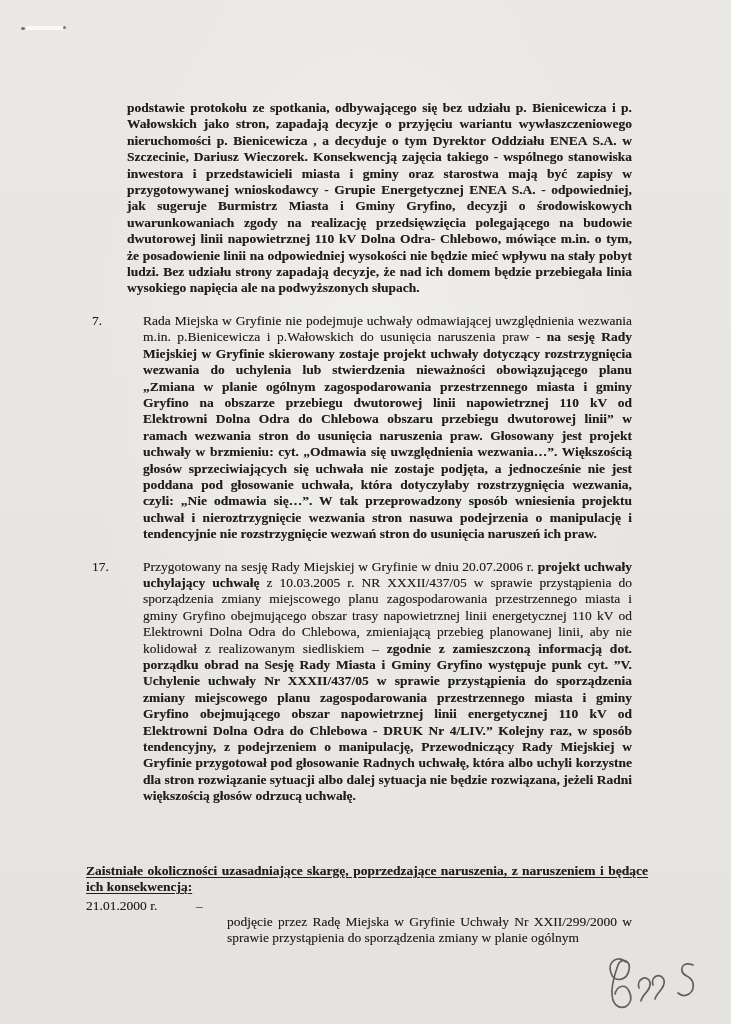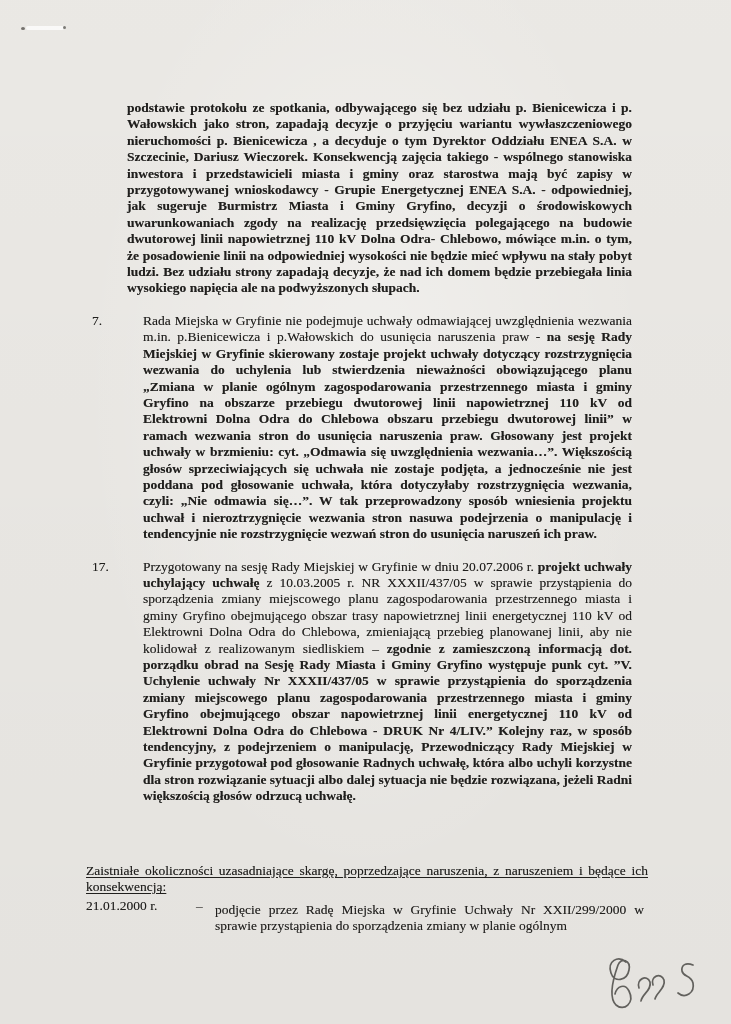--- a/index.html
+++ b/index.html
@@ -52,41 +52,41 @@
     width: 34px;
     text-shadow: 0 0 0.4px rgba(20,20,20,0.45);
   }
   .section {
     margin-top: 58px;
   }
   .heading {
     margin: 0;
     font-size: 13.5px;
     line-height: 16.6px;
-    font-weight: normal;
+    font-weight: bold;
     text-align: justify;
     text-decoration: underline;
     text-underline-offset: 2px;
     text-shadow: 0 0 0.4px rgba(20,20,20,0.45);
   }
   .timeline-row {
     display: flex;
     align-items: flex-start;
     margin-top: 2px;
   }
   .timeline-row .date {
     flex: 0 0 110px;
     text-shadow: 0 0 0.4px rgba(20,20,20,0.4);
   }
   .timeline-row .dash {
     flex: 0 0 15px;
   }
   .timeline-row .entry {
     flex: 1 1 auto;
-    margin: 4px;
+    margin: 16px;
     text-align: justify;
     text-shadow: 0 0 0.4px rgba(20,20,20,0.4);
   }
   
   .artifact {
     position: absolute;
     border-radius: 50%;
     background: #4c4a46;
   }
   .artifact.d1 { left: 21px; top: 27px; width: 4px; height: 3px; opacity: 0.75; }

